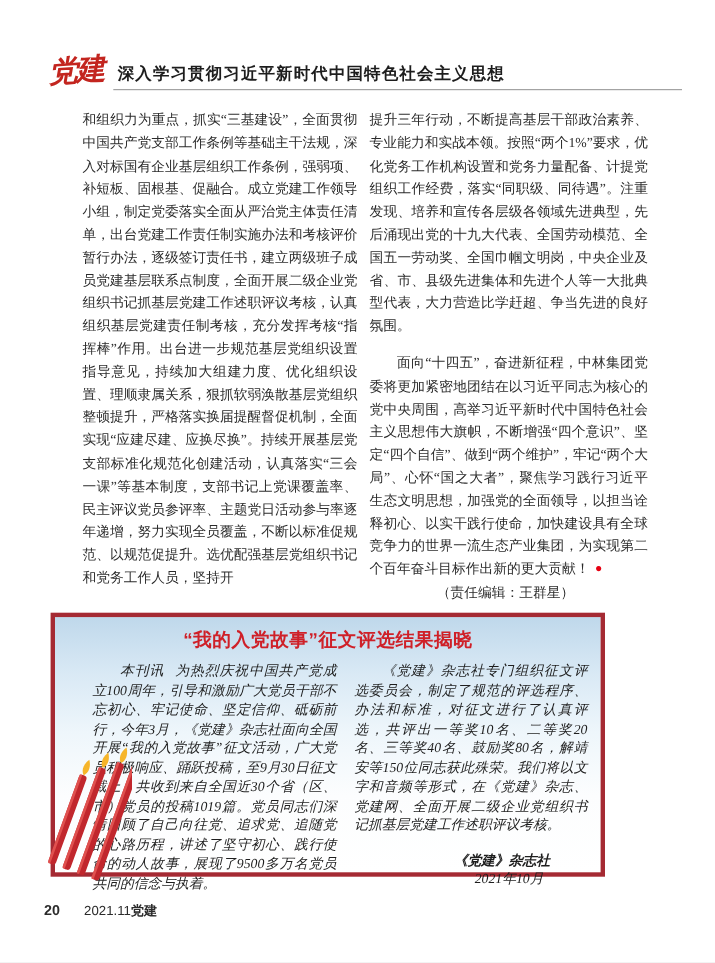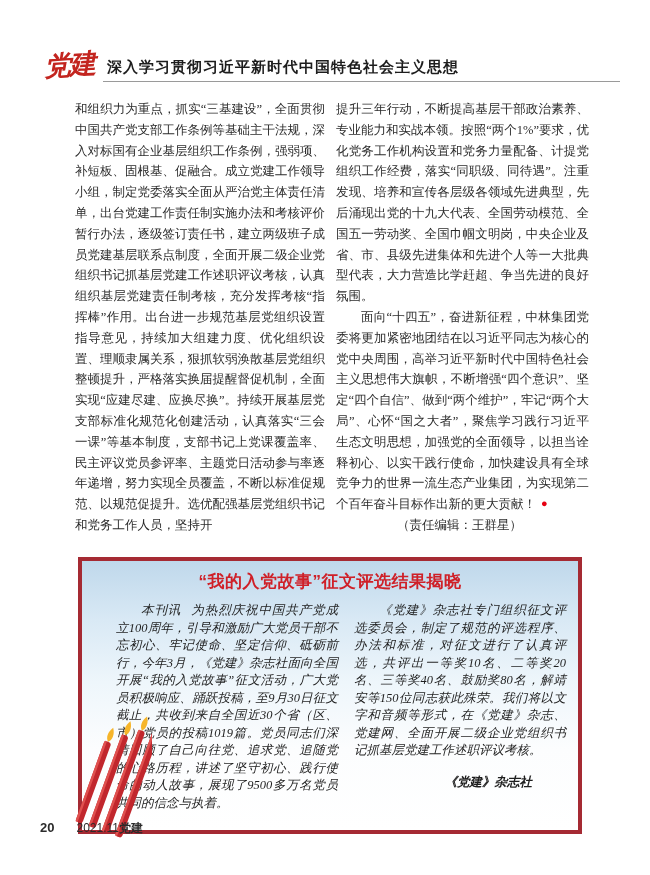--- a/index.html
+++ b/index.html
@@ -44,35 +44,35 @@
   
   .article-col{
     position:absolute;top:99px;
     font-size:12.5px;line-height:20.8px;
     text-align:justify;
     color:var(--text-dark);
   }
   .col-left{left:75px;width:250px;}
   .col-right{left:336px;width:253px;}
   .col-right p.cont{text-indent:0;}
-  .col-right p.indent{text-indent:2em;}
+  .col-right p.indent{text-indent:2em;margin-top:13px;}
   .end-dot{
     color:#e60012;font-size:11px;margin-left:5px;
     position:relative;top:-1px;
   }
   .editor-line{
     text-align:center;
     font-weight:normal;
     padding-right:6px;
   }
 
   
   .notice-box{
-    position:absolute;left:78px;top:557px;
-    width:504px;height:277px;
+    position:absolute;left:46px;top:557px;
+    width:504px;height:240px;
     border:4px solid var(--box-border);
     background:linear-gradient(180deg,#bfd8eb 0%,#d9e9f5 22%,#eef6fb 45%,#fcfdfe 70%,#ffffff 100%);
   }
   .box-title{
     margin-top:9px;
     text-align:center;
     font-family:"Liberation Sans","DejaVu Sans",sans-serif;
     font-weight:bold;font-size:17px;
     color:var(--title-red);
     letter-spacing:0.5px;
@@ -133,20 +133,21 @@
   <div class="notice-box">
     <div class="box-title">“我的入党故事”征文评选结果揭晓</div>
 
     <div class="box-cols">
       <div class="box-col left">
         <p><span class="lead-label">本刊讯</span><span>为热烈庆祝中国共产党成立100周年，引导和激励广大党员干部不忘初心、牢记使命、坚定信仰、砥砺前行，今年3月，《党建》杂志社面向全国开展“我的入党故事”征文活动，广大党员积极响应、踊跃投稿，至9月30日征文截止，共收到来自全国近30个省（区、市）党员的投稿1019篇。党员同志们深情回顾了自己向往党、追求党、追随党的心路历程，讲述了坚守初心、践行使命的动人故事，展现了9500多万名党员共同的信念与执着。</span></p>
       </div>
       <div class="box-col right">
         <p>《党建》杂志社专门组织征文评选委员会，制定了规范的评选程序、办法和标准，对征文进行了认真评选，共评出一等奖10名、二等奖20名、三等奖40名、鼓励奖80名，解靖安等150位同志获此殊荣。我们将以文字和音频等形式，在《党建》杂志、党建网、全面开展二级企业党组织书记抓基层党建工作述职评议考核。</p>
         <p class="signature">《党建》杂志社</p>
+        <p class="sign-date">2021年10月</p>
       </div>
     </div>
 
     <svg class="candles" viewBox="0 0 86 128" aria-hidden="true">
       <g transform="rotate(20 43 110)">
 
         <g transform="translate(14,30)">
           <path d="M0,-12 C4,-6 3.4,0 0,3 C-3.4,0 -4,-6 0,-12 Z" fill="#f6b52a"></path>
           <rect x="-3.6" y="3" width="7.2" height="86" rx="3" fill="#c1272d"></rect>
           <rect x="-3.6" y="3" width="2.4" height="86" rx="1.2" fill="#e0514f"></rect>

